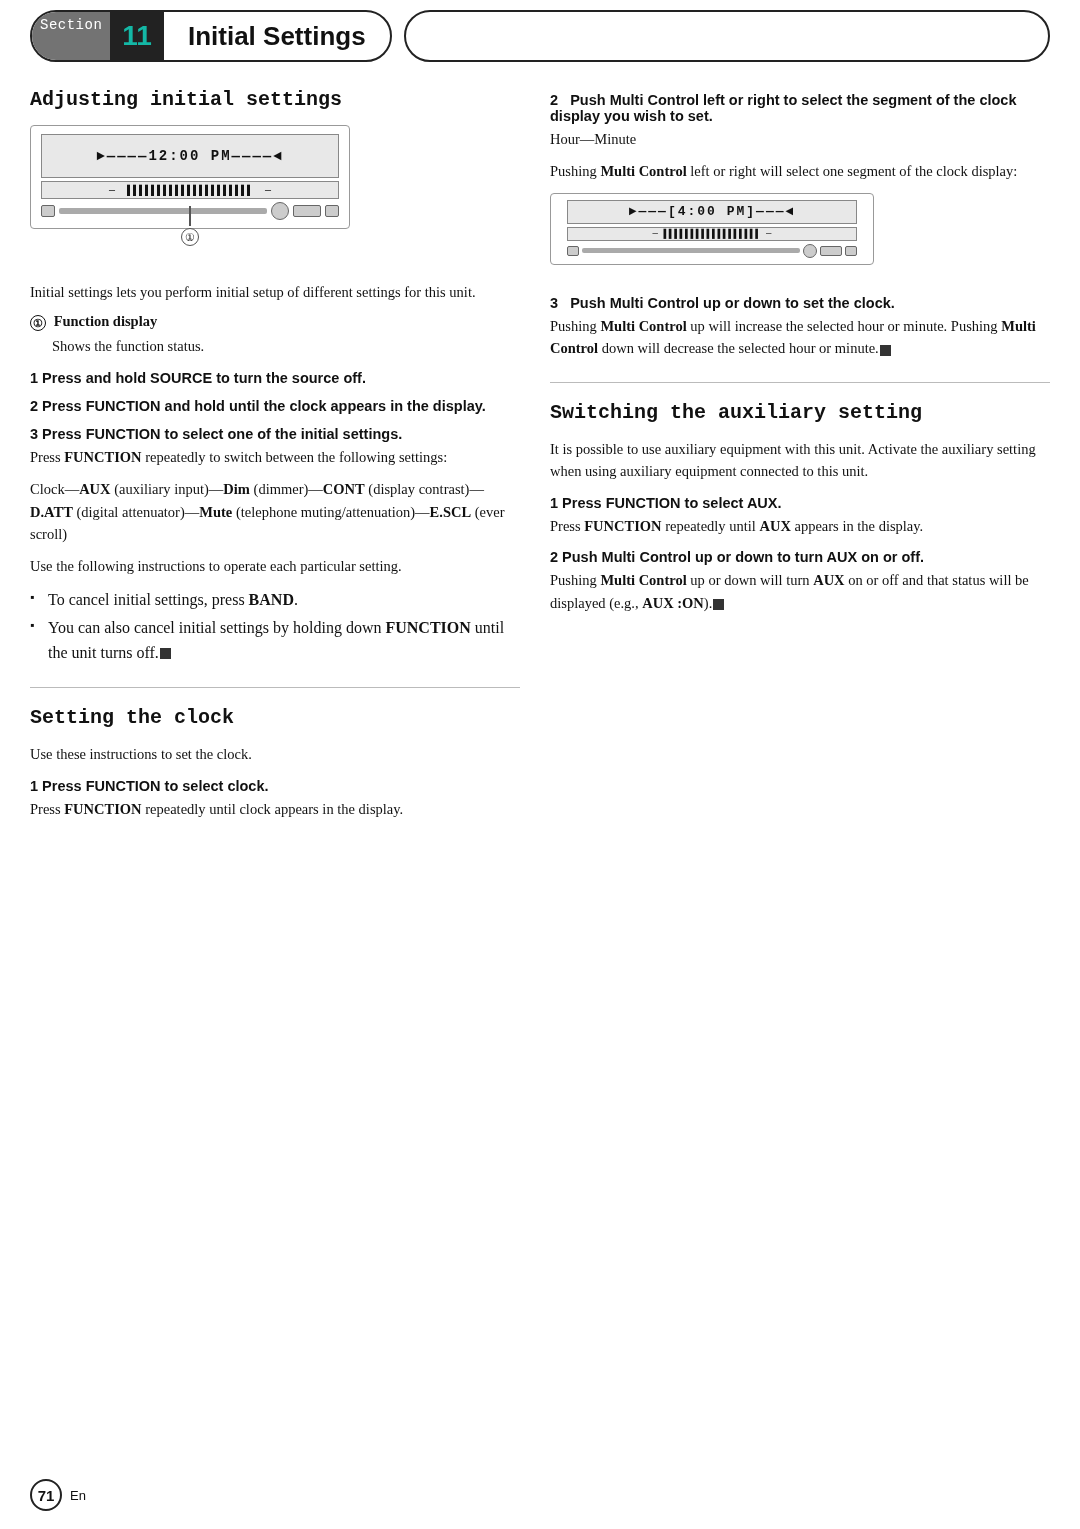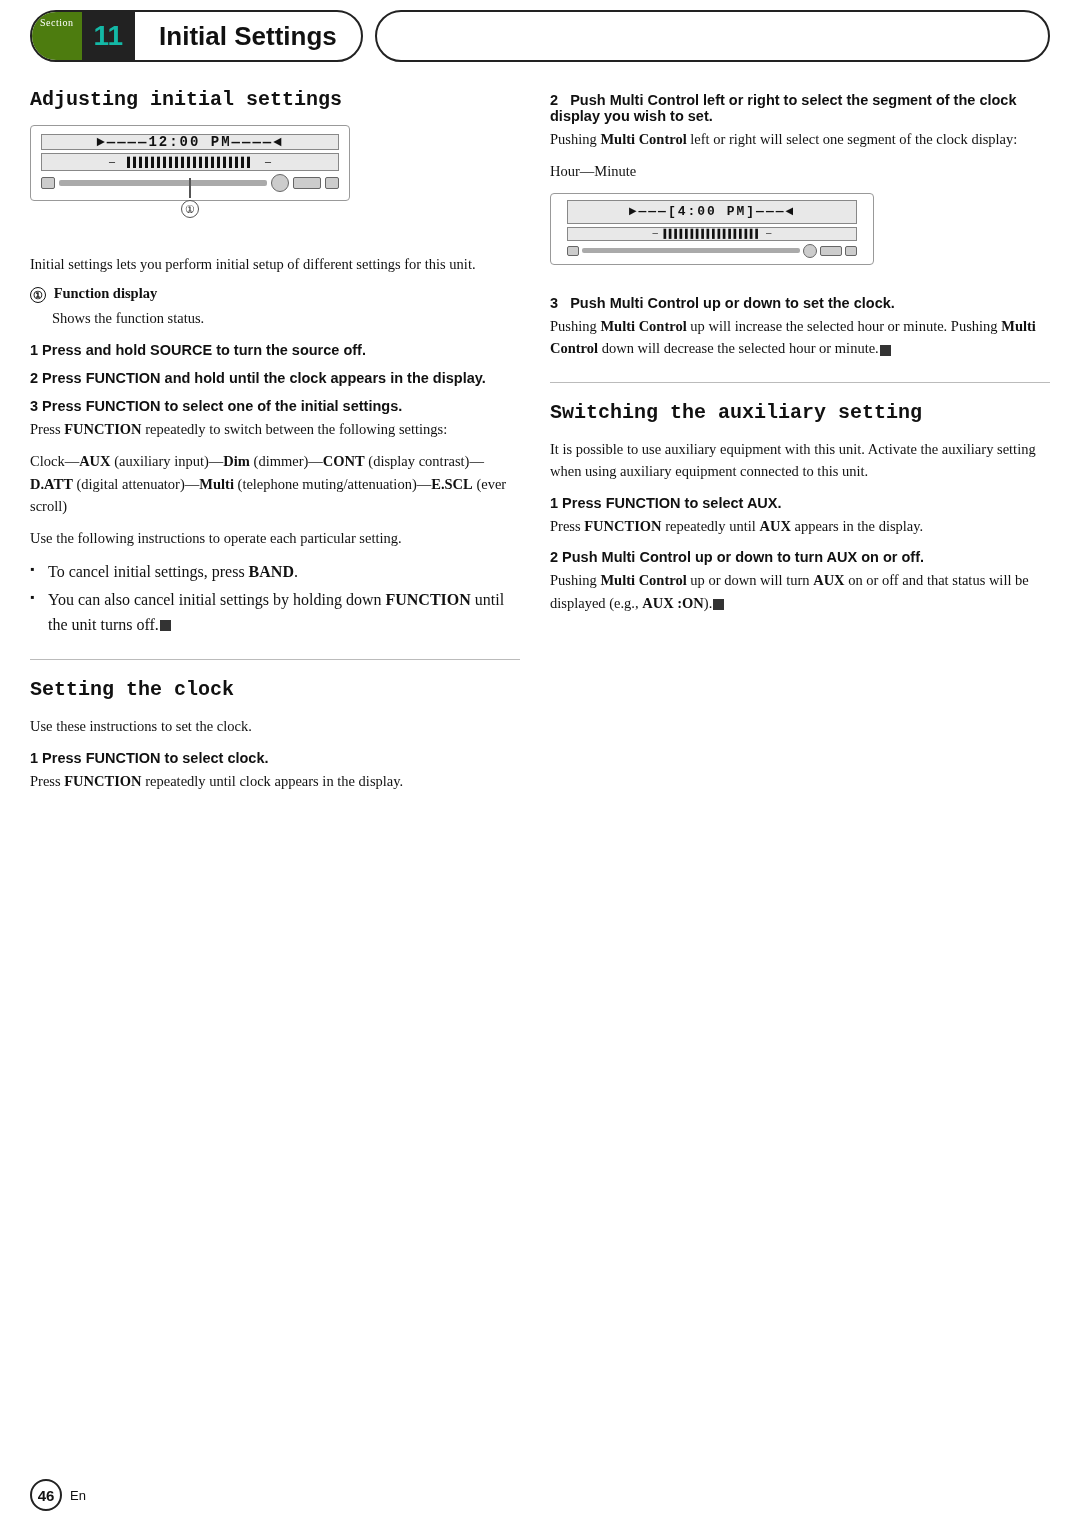--- a/index.html
+++ b/index.html
@@ -23,24 +23,24 @@
     }
     .section-badge {
       display: flex;
       align-items: center;
       border: 2px solid #222;
       border-radius: 28px;
       overflow: hidden;
       height: 52px;
     }
     .section-label {
-      background: #4d7c0f;
+      background: #737373;
       color: #fff;
-      font-size: 10px;
-      font-family: Liberation Serif, serif;
+      font-size: 14px;
+      font-family: Liberation Mono, monospace;
       padding: 0 8px;
       height: 100%;
       display: flex;
       align-items: flex-start;
       padding-top: 5px;
       letter-spacing: 0.5px;
     }
     .section-number {
       font-size: 28px;
       font-weight: bold;
@@ -103,21 +103,21 @@
     .device-screen {
       background: #e8e8e8;
       border: 1px solid #888;
       padding: 4px 8px;
       font-family: 'Courier New', monospace;
       font-size: 15px;
       letter-spacing: 1px;
       display: flex;
       align-items: center;
       justify-content: center;
-      height: 16px;
+      height: 44px;
       margin-bottom: 3px;
     }
     .device-screen-text {
       font-weight: bold;
       font-size: 14px;
       letter-spacing: 2px;
     }
     .device-buttons-row {
       display: flex;
       align-items: center;
@@ -399,21 +399,21 @@
     </p>
 
     <p class="step-heading">
       <b>3   Press FUNCTION to select one of the initial settings.</b>
     </p>
 
     <p class="body-text">
       Press <b>FUNCTION</b> repeatedly to switch between the following settings:
     </p>
     <p class="body-text">
-      Clock—<b>AUX</b> (auxiliary input)—<b>Dim</b> (dimmer)—<b>CONT</b> (display contrast)—<b>D.ATT</b> (digital attenuator)—<b>Multi</b> (telephone muting/attenuation)—<b>E.SCL</b> (ever scroll)
+      Clock—<b>AUX</b> (auxiliary input)—<b>Dim</b> (dimmer)—<b>CONT</b> (display contrast)—<b>D.ATT</b> (digital attenuator)—<b>Mute</b> (telephone muting/attenuation)—<b>E.SCL</b> (ever scroll)
     </p>
     <p class="body-text">Use the following instructions to operate each particular setting.</p>
 
     <ul class="bullet-list">
       <li>
         To cancel initial settings, press <b>BAND</b>.
       </li>
       <li>
         You can also cancel initial settings by holding down <b>FUNCTION</b> until the unit turns off.<span class="stop-icon"></span>
       </li>
@@ -433,24 +433,24 @@
     </p>
 
   </div>
 
   <div class="right-col">
 
     <p class="step-heading">
       <b>2&nbsp;&nbsp;&nbsp;Push Multi Control left or right to select the segment of the clock display you wish to set.</b>
     </p>
 
+    <p class="body-text">Hour—Minute</p>
     <p class="body-text">
       Pushing <b>Multi Control</b> left or right will select one segment of the clock display:
     </p>
-    <p class="body-text">Hour—Minute</p>
 
     <div style="margin: 10px 0 18px 0;">
       <div class="device-img-container-sm">
         <div class="device-screen-sm">
           <span class="device-screen-text-sm">►———[4:00 PM]———◄</span>
         </div>
         <div class="device-screen-sm" style="font-size:9px; height:14px; letter-spacing:0;">
           <span>—&nbsp;▌▌▌▌▌▌▌▌▌▌▌▌▌▌▌▌▌▌&nbsp;—</span>
         </div>
         <div class="device-buttons-row-sm">
@@ -487,15 +487,15 @@
       <b>2   Push Multi Control up or down to turn AUX on or off.</b>
     </p>
     <p class="body-text">
       Pushing <b>Multi Control</b> up or down will turn <b>AUX</b> on or off and that status will be displayed (e.g., <b>AUX :ON</b>).<span class="stop-icon"></span>
     </p>
 
   </div>
 </div>
 
 <div class="footer">
-  <div class="page-num-circle">46</div>
+  <div class="page-num-circle">71</div>
   <span class="footer-lang">En</span>
 </div>
 
 </body></html>

